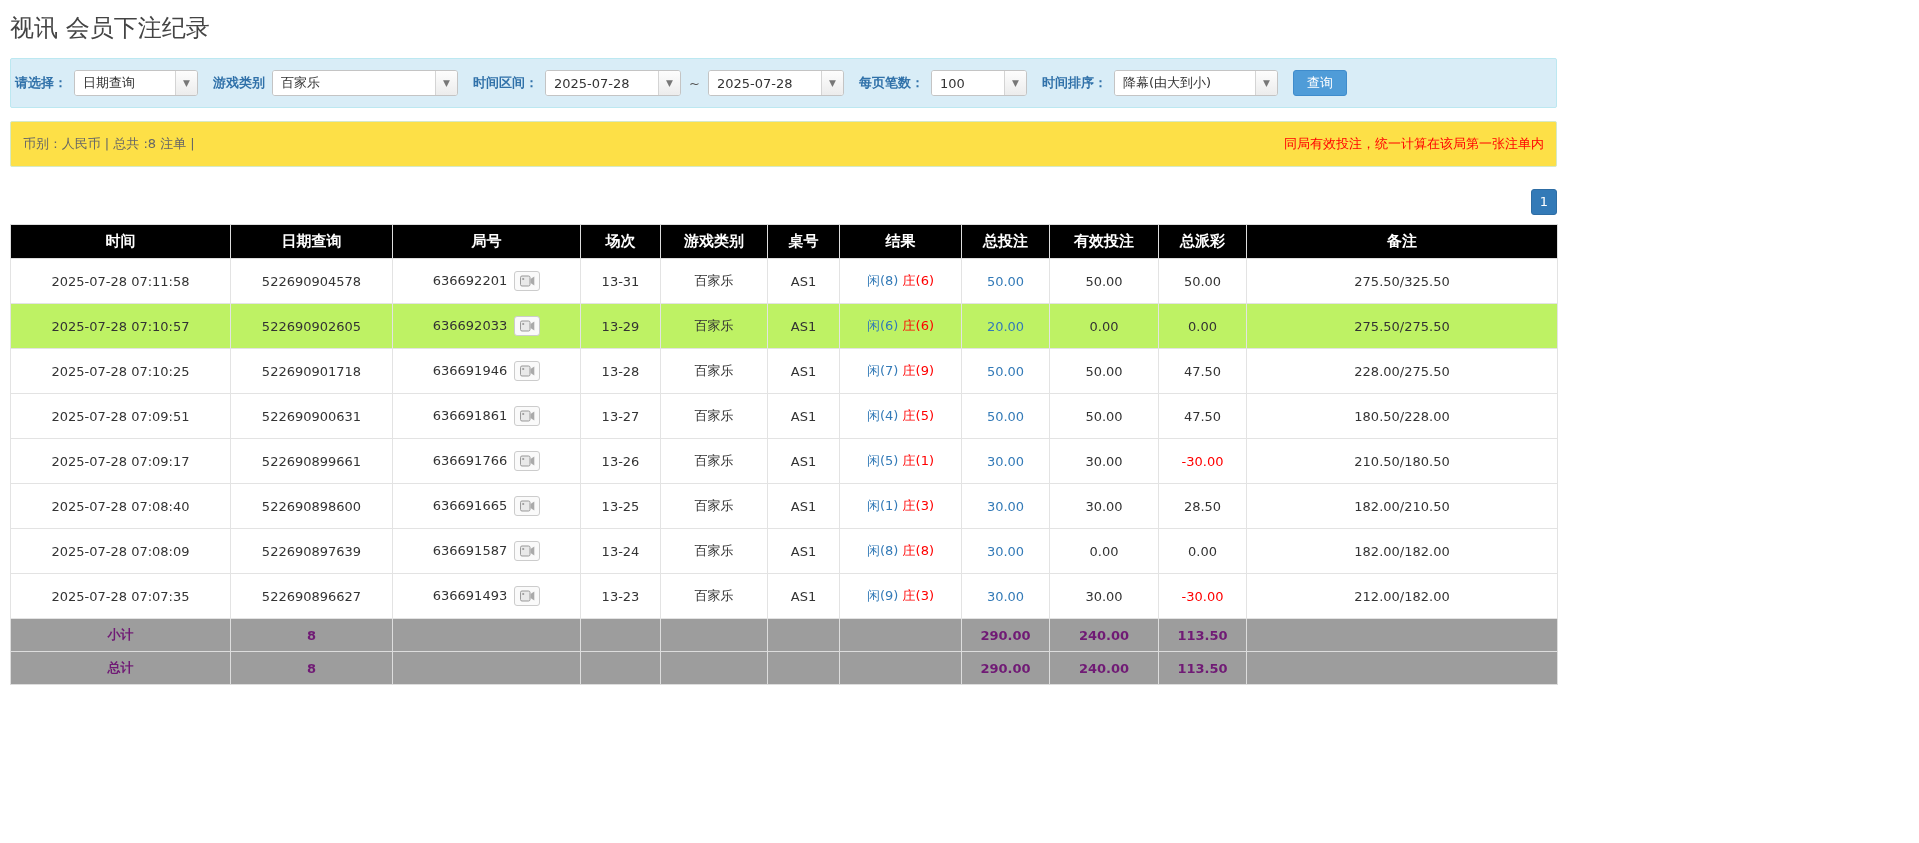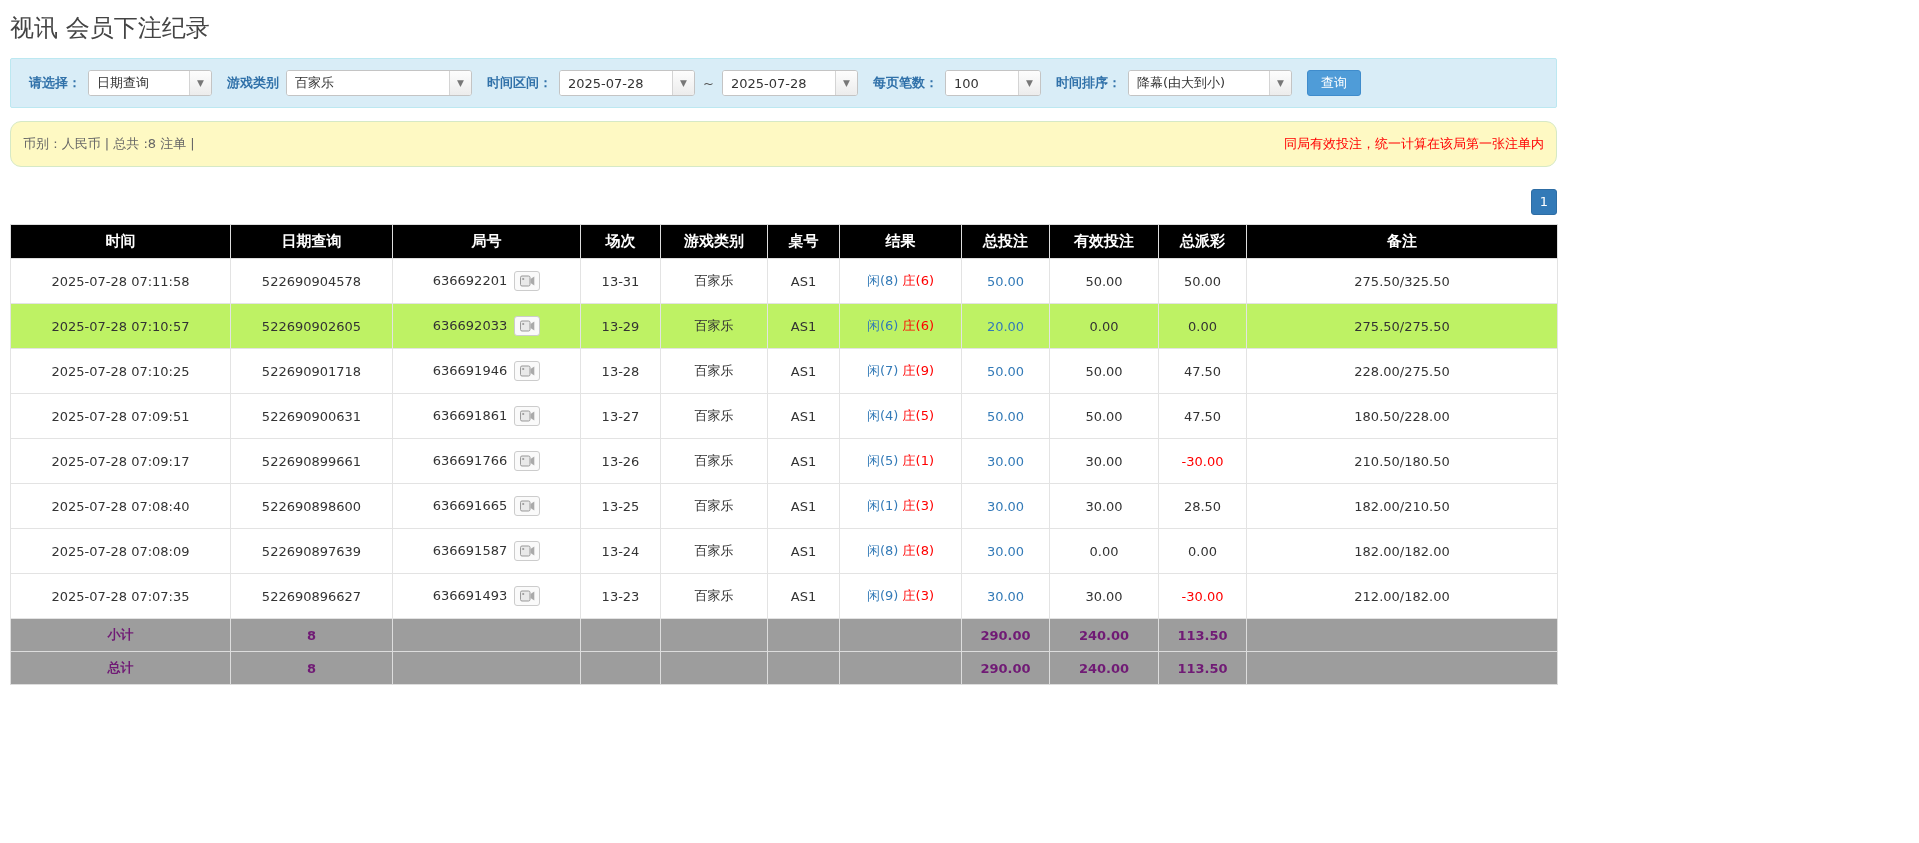--- a/index.html
+++ b/index.html
@@ -19,21 +19,21 @@
     font-weight: 400;
     color: #444;
     margin: 4px 0 14px 0;
   }
 
   
   .filter-bar {
     background: #d9edf7;
     border: 1px solid #bce8f1;
     border-radius: 2px;
-    padding: 11px 18px;
+    padding: 11px 4px;
     display: flex;
     align-items: center;
     gap: 7px;
     flex-wrap: nowrap;
   }
   .flabel {
     color: #3071a9;
     font-weight: bold;
     white-space: nowrap;
     margin-left: 8px;
@@ -79,23 +79,23 @@
     height: 26px;
     padding: 0 13px;
     font-size: 13px;
     font-family: inherit;
     cursor: pointer;
   }
 
   
   .summary-bar {
     margin-top: 13px;
-    background: #fef9c3;
+    background: #fde047;
     border: 1px solid #d6e9c6;
-    border-radius: 11px;
+    border-radius: 2px;
     padding: 13px 12px;
     display: flex;
     justify-content: space-between;
     align-items: flex-start;
   }
   .summary-left { color: #666; }
   .summary-right { color: #ff0000; }
 
   
   .pagination { text-align: right; margin: 22px 0 9px 0; }

